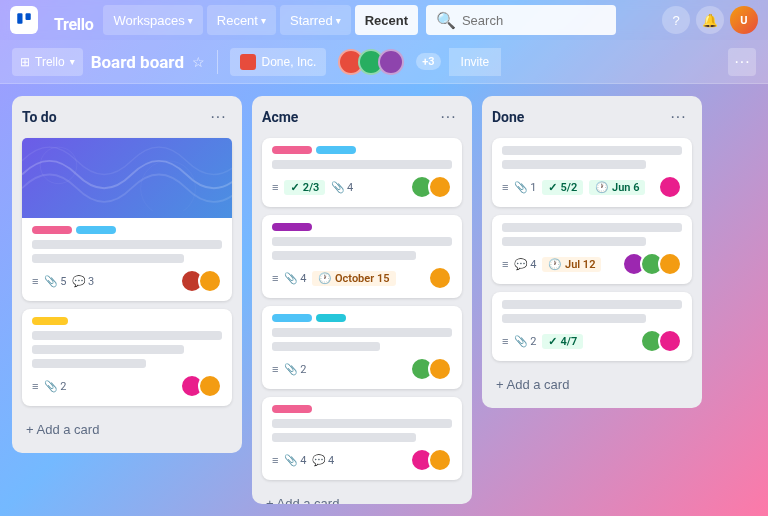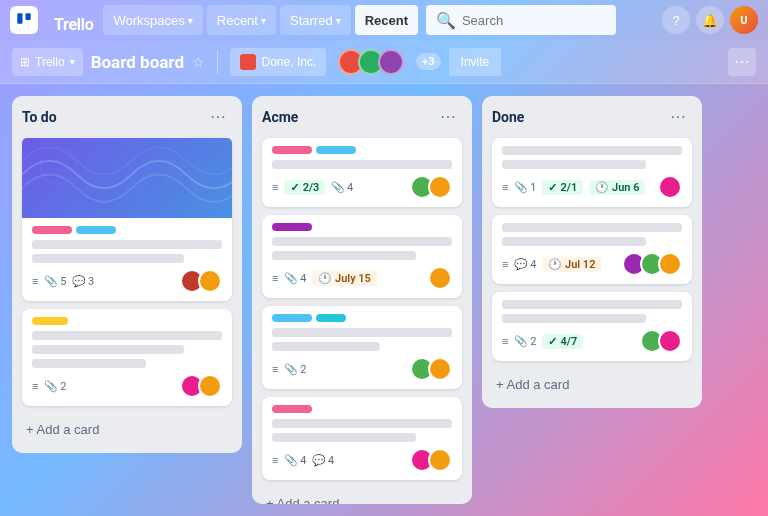--- a/index.html
+++ b/index.html
@@ -428,21 +428,21 @@
       <div class="card-text-line long"></div>
       <div class="card-text-line medium"></div>
       <div class="card-meta">
         <span>≡</span>
         <div class="meta-item">
           <span>📎</span>
           <span>4</span>
         </div>
         <div class="meta-badge date-orange">
           <span>🕐</span>
-          <span>July 15</span>
+          <span>October 15</span>
         </div>
         <div class="meta-avatars">
           <div class="card-avatar" style="background:#f39c12;"></div>
         </div>
       </div>
     </div>
 
     <div class="card">
       <div class="card-labels">
         <div class="label label-blue"></div>
@@ -501,21 +501,21 @@
       <div class="card-text-line long"></div>
       <div class="card-text-line medium"></div>
       <div class="card-meta">
         <span>≡</span>
         <div class="meta-item">
           <span>📎</span>
           <span>1</span>
         </div>
         <div class="meta-badge date">
           <span>✓</span>
-          <span>2/1</span>
+          <span>5/2</span>
         </div>
         <div class="meta-badge date">
           <span>🕐</span>
           <span>Jun 6</span>
         </div>
         <div class="meta-avatars">
           <div class="card-avatar" style="background:#e91e8c;"></div>
         </div>
       </div>
     </div>

